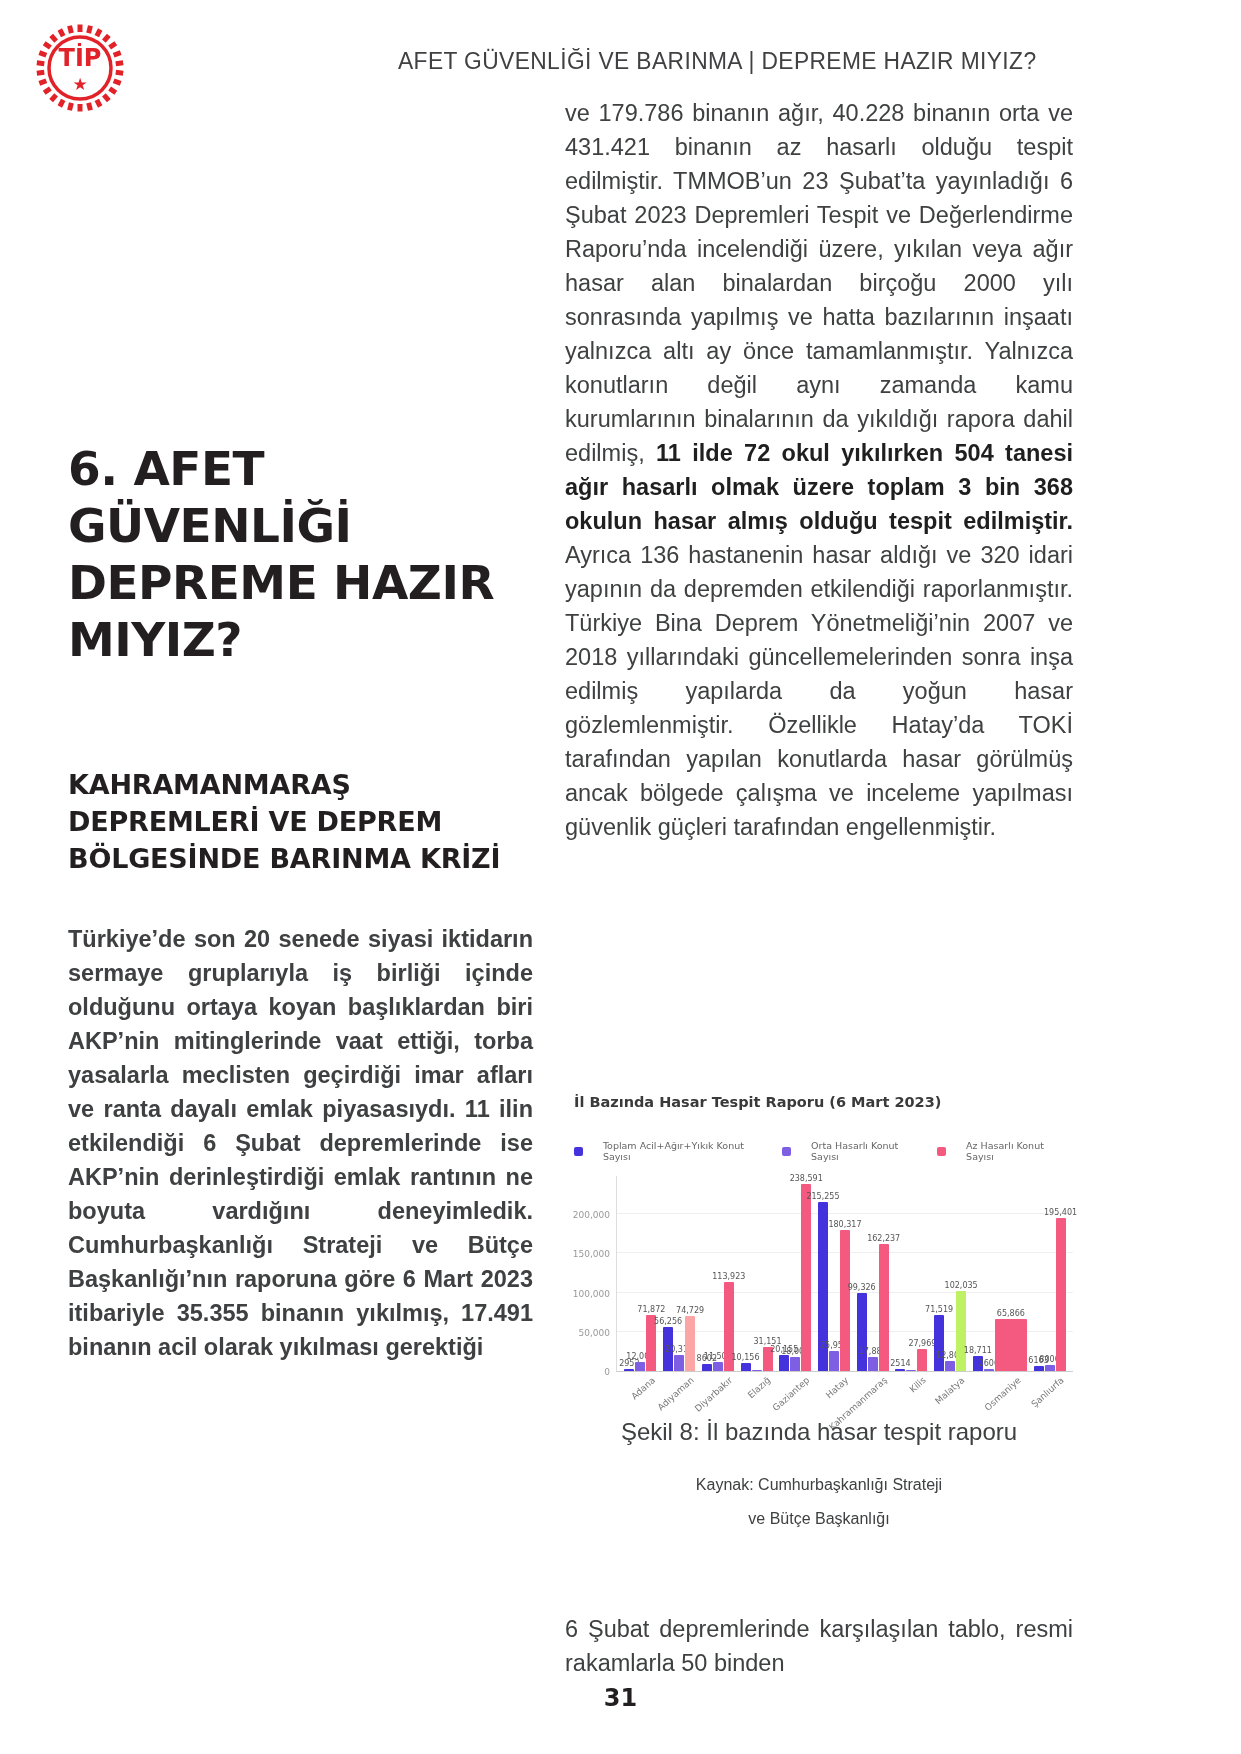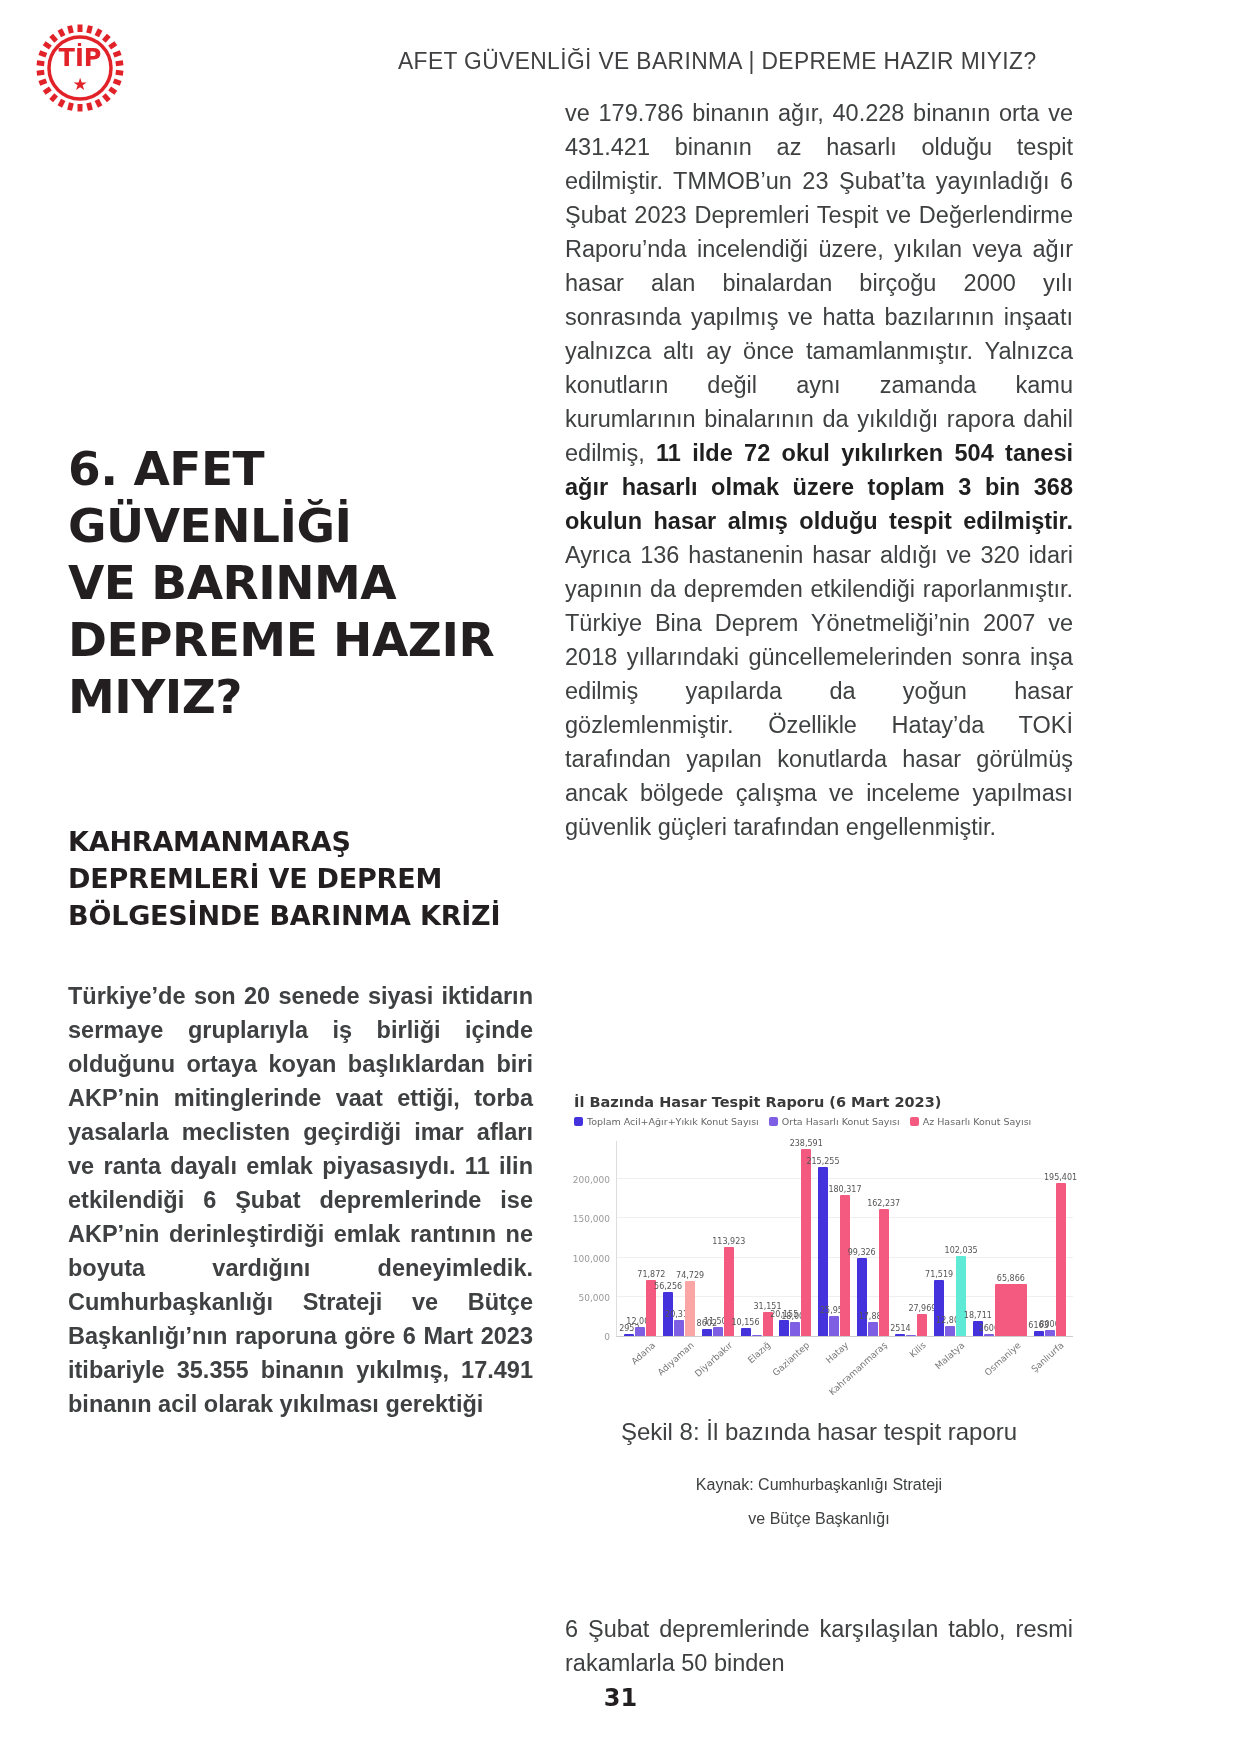--- a/index.html
+++ b/index.html
@@ -24,21 +24,21 @@
     font-family:"DejaVu Sans","Liberation Sans",sans-serif; }
   .body-text { font-size:23.5px; line-height:34px; text-align:justify; color:#3f4041; }
   .left-body { margin-top:45px;font-weight:bold; }
   .body-text b { color:#1f1f1f; }
 
   
   .chart { position:absolute; left:568px; top:1094px; width:505px; height:292px;
     font-family:"DejaVu Sans","Liberation Sans",sans-serif; }
   .chart-title { font-size:14.5px; font-weight:700; color:#3a3a3a; padding-left:6px; }
   .chart-legend { display:flex; gap:10px; align-items:center; padding-left:6px; margin-top:6px; }
-  .legend-item { display:flex; align-items:center; gap:4px; font-size:9.5px; color:#666; }
+  .legend-item { display:flex; align-items:center; gap:20px; font-size:9.5px; color:#666;margin-top:24px; }
   .legend-swatch { width:9px; height:9px; border-radius:2px; display:inline-block; }
   .plot-row { display:flex; margin-top:14px; }
   .y-axis { width:48px; position:relative; height:196px; }
   .y-tick { position:absolute; right:6px; transform:translateY(50%); font-size:9px; color:#999; }
   .plot { position:relative; height:196px; flex:1; border-left:1px solid #ddd;
     border-bottom:1px solid #ccc; }
   .gridline { position:absolute; left:0; right:0; height:1px; background:#efefef; }
   .bars-row { position:absolute; left:0; right:0; bottom:0; top:0;
     display:flex; align-items:flex-end; justify-content:space-around; padding:0 4px; }
   .bar-group { position:relative; display:flex; align-items:flex-end; gap:1px; height:100%; }
@@ -96,21 +96,20 @@
     <text id="logo-text" x="50" y="50" text-anchor="middle" font-size="24" font-weight="bold" fill="#e12229" font-family="DejaVu Sans, Liberation Sans, sans-serif">TİP</text>
     <text id="logo-star" x="50" y="74" text-anchor="middle" font-size="17" fill="#e12229">★</text>
   </svg>
 
   <div class="header-text">AFET GÜVENLİĞİ VE BARINMA | DEPREME HAZIR MIYIZ?</div>
 
   <div class="col-left">
     <div class="big-title">
       <div>6. AFET</div>
       <div>GÜVENLİĞİ</div>
-      <div>VE BARINMA</div>
       <div>DEPREME HAZIR</div>
       <div>MIYIZ?</div>
     </div>
     <div class="subtitle">KAHRAMANMARAŞ DEPREMLERİ VE DEPREM BÖLGESİNDE BARINMA KRİZİ</div>
     <div class="body-text left-body">Türkiye’de son 20 senede siyasi iktidarın sermaye gruplarıyla iş birliği içinde olduğunu ortaya koyan başlıklardan biri AKP’nin mitinglerinde vaat ettiği, torba yasalarla meclisten geçirdiği imar afları ve ranta dayalı emlak piyasasıydı. 11 ilin etkilendiği 6 Şubat depremlerinde ise AKP’nin derinleştirdiği emlak rantının ne boyuta vardığını deneyimledik. Cumhurbaşkanlığı Strateji ve Bütçe Başkanlığı’nın raporuna göre 6 Mart 2023 itibariyle 35.355 binanın yıkılmış, 17.491 binanın acil olarak yıkılması gerektiği</div>
   </div>
 
   <div class="col-right">
     <div class="body-text"><span>ve 179.786 binanın ağır, 40.228 binanın orta ve 431.421 binanın az hasarlı olduğu tespit edilmiştir. TMMOB’un 23 Şubat’ta yayınladığı 6 Şubat 2023 Depremleri Tespit ve Değerlendirme Raporu’nda incelendiği üzere, yıkılan veya ağır hasar alan binalardan birçoğu 2000 yılı sonrasında yapılmış ve hatta bazılarının inşaatı yalnızca altı ay önce tamamlanmıştır. Yalnızca konutların değil aynı zamanda kamu kurumlarının binalarının da yıkıldığı rapora dahil edilmiş, </span><b>11 ilde 72 okul yıkılırken 504 tanesi ağır hasarlı olmak üzere toplam 3 bin 368 okulun hasar almış olduğu tespit edilmiştir.</b><span> Ayrıca 136 hastanenin hasar aldığı ve 320 idari yapının da depremden etkilendiği raporlanmıştır. Türkiye Bina Deprem Yönetmeliği’nin 2007 ve 2018 yıllarındaki güncellemelerinden sonra inşa edilmiş yapılarda da yoğun hasar gözlemlenmiştir. Özellikle Hatay’da TOKİ tarafından yapılan konutlarda hasar görülmüş ancak bölgede çalışma ve inceleme yapılması güvenlik güçleri tarafından engellenmiştir.</span></div>
   </div>
@@ -237,21 +236,21 @@
               </div>
               <span class="x-label">Kilis</span>
             </div>
             <div class="bar-group">
               <div class="bar" style="background: rgb(68, 51, 221); height: 56.0709px;">
                 <div class="bar-label">71,519</div>
               </div>
               <div class="bar" style="background: rgb(126, 94, 226); height: 10.036px;">
                 <div class="bar-label">12,801</div>
               </div>
-              <div class="bar" style="background: #5eead4; height: 79.9954px;">
+              <div class="bar" style="background: #bef264; height: 79.9954px;">
                 <div class="bar-label">102,035</div>
               </div>
               <span class="x-label">Malatya</span>
             </div>
             <div class="bar-group">
               <div class="bar" style="background: rgb(68, 51, 221); height: 14.6694px;">
                 <div class="bar-label">18,711</div>
               </div>
               <div class="bar" style="background: rgb(126, 94, 226); height: 2.0384px;">
                 <div class="bar-label">2600</div>

